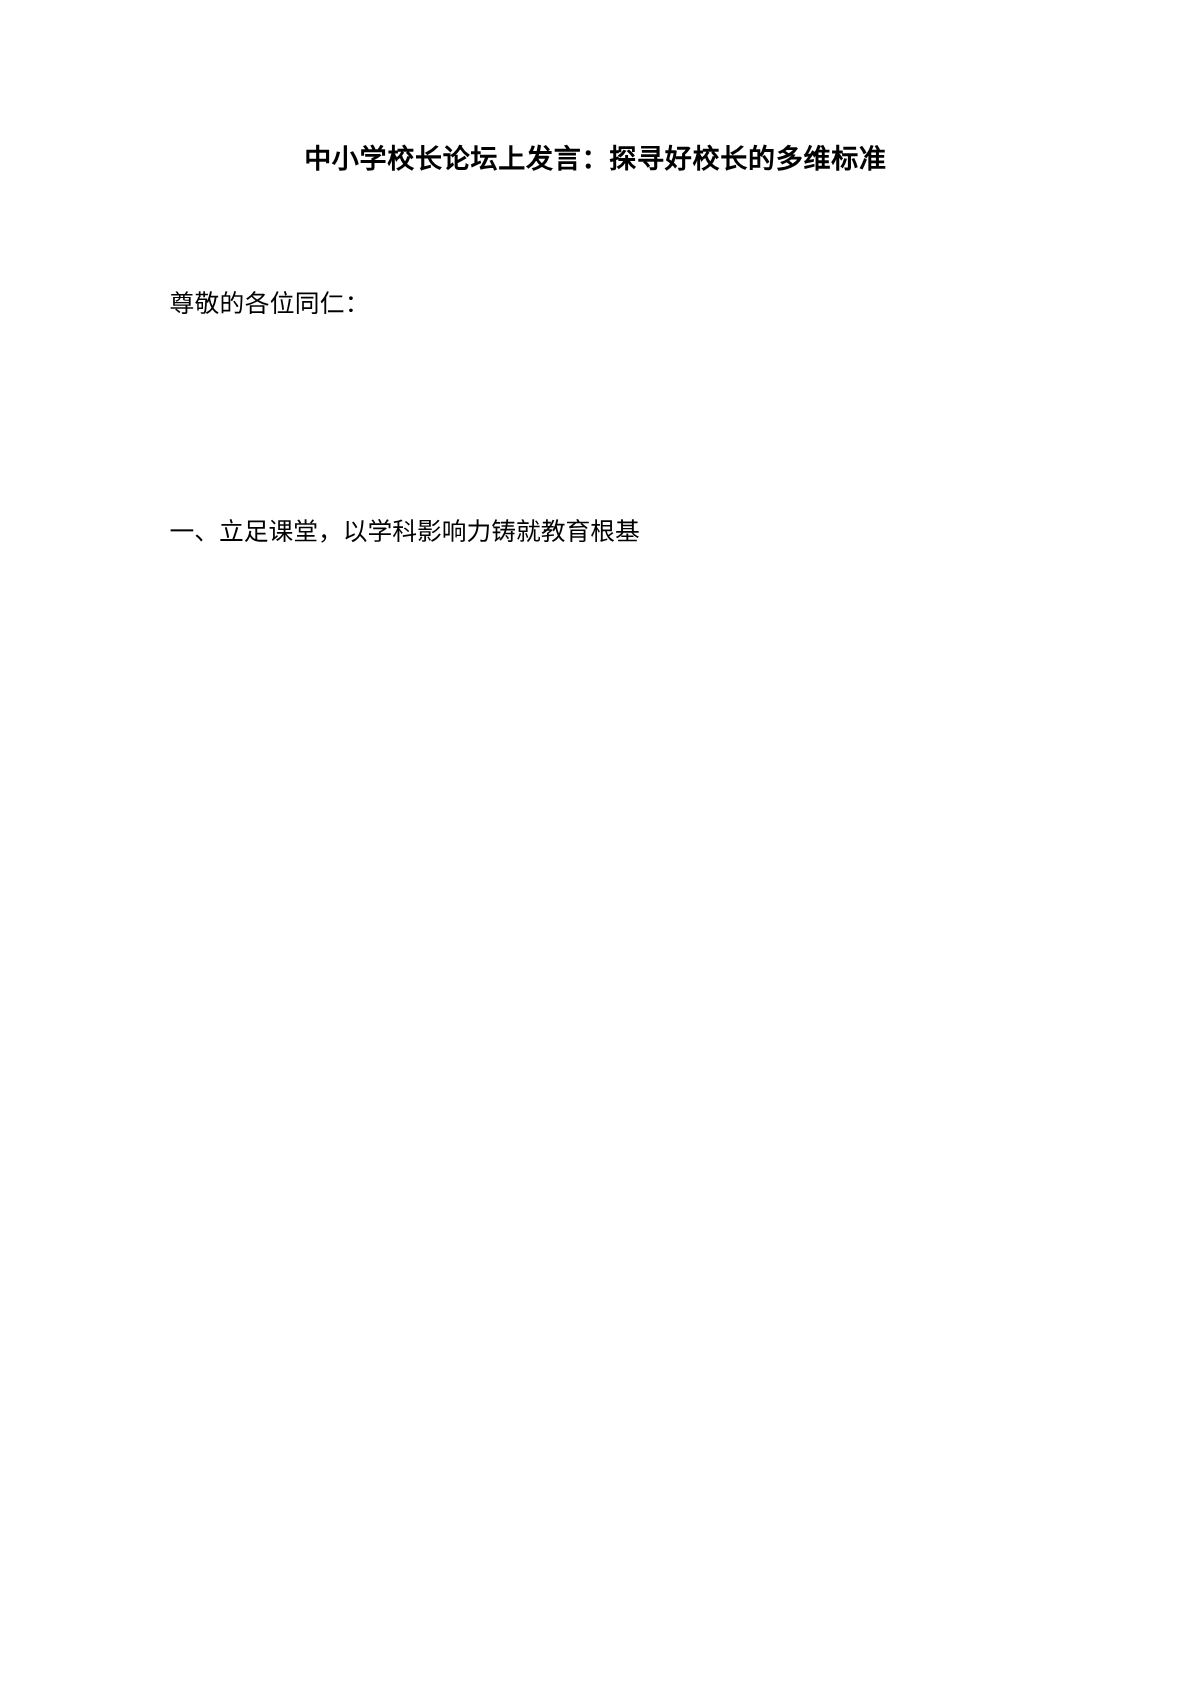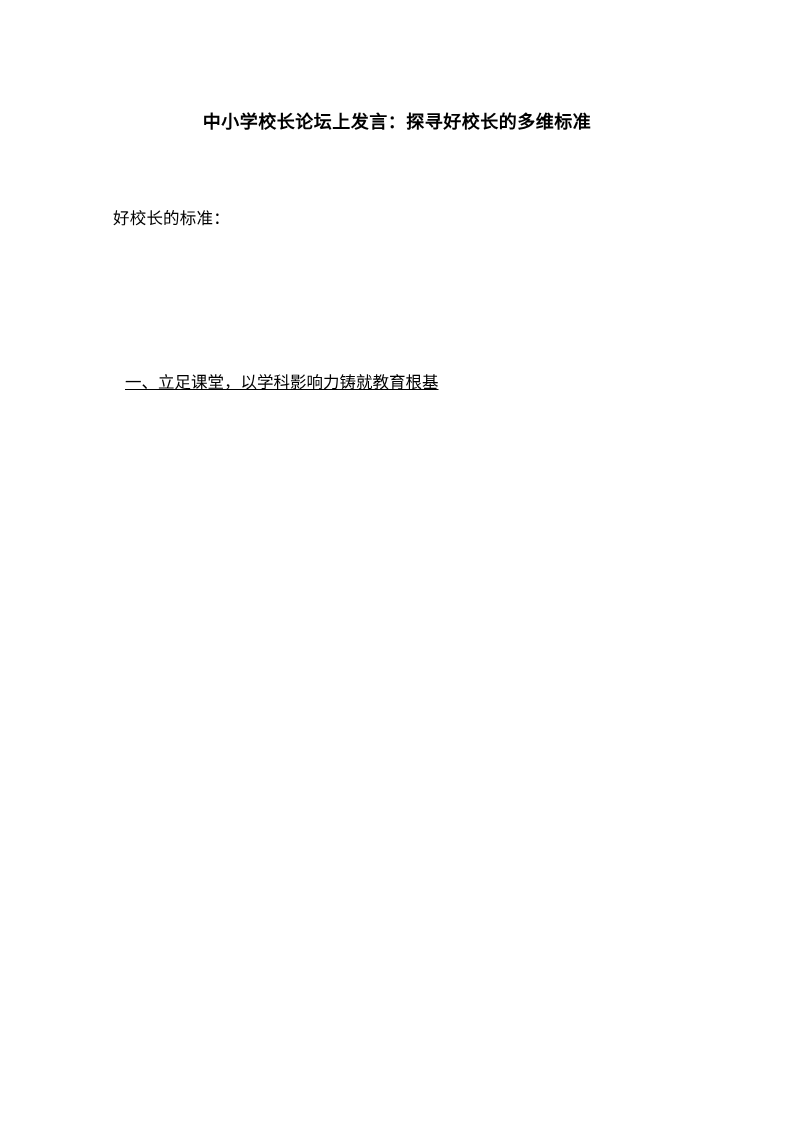--- a/index.html
+++ b/index.html
@@ -18,21 +18,21 @@
   .page {
     width: 793px;
     height: 1122px;
     box-sizing: border-box;
     padding: 0;
     position: relative;
   }
   .content {
     position: absolute;
     left: 113px;
-    top: 108px;
+    top: 92px;
     width: 568px;
   }
   .doc-title {
     font-size: 18px;
     font-weight: bold;
     text-align: center;
     line-height: 1.6;
     letter-spacing: 0.5px;
     margin: 0 0 0 0;
     font-family: "Liberation Serif", "DejaVu Serif", serif;
@@ -44,35 +44,34 @@
     text-justify: inter-ideograph;
     margin: 0;
     letter-spacing: 0.2px;
   }
   .spacer-lg { height: 62px; }
   .spacer-md { height: 38px; }
   .spacer-sm { height: 36px; }
   .heading-para {
     font-size: 16.5px;
     line-height: 40px;
-    margin: 12px;
-    text-decoration: underline;
+    margin: 0;
   }
 </style>
 </head>
 <body>
 
 <div class="page">
   <div class="content">
 
     <div class="doc-title">中小学校长论坛上发言：探寻好校长的多维标准</div>
 
     <div class="spacer-lg"></div>
 
-    <p class="para">好校长的标准：</p>
+    <p class="para">尊敬的各位同仁：</p>
 
     <div class="spacer-md"></div>
 
 
     <div class="spacer-md"></div>
 
 
     <div class="spacer-sm"></div>
 
     <p class="heading-para">一、立足课堂，以学科影响力铸就教育根基</p>

